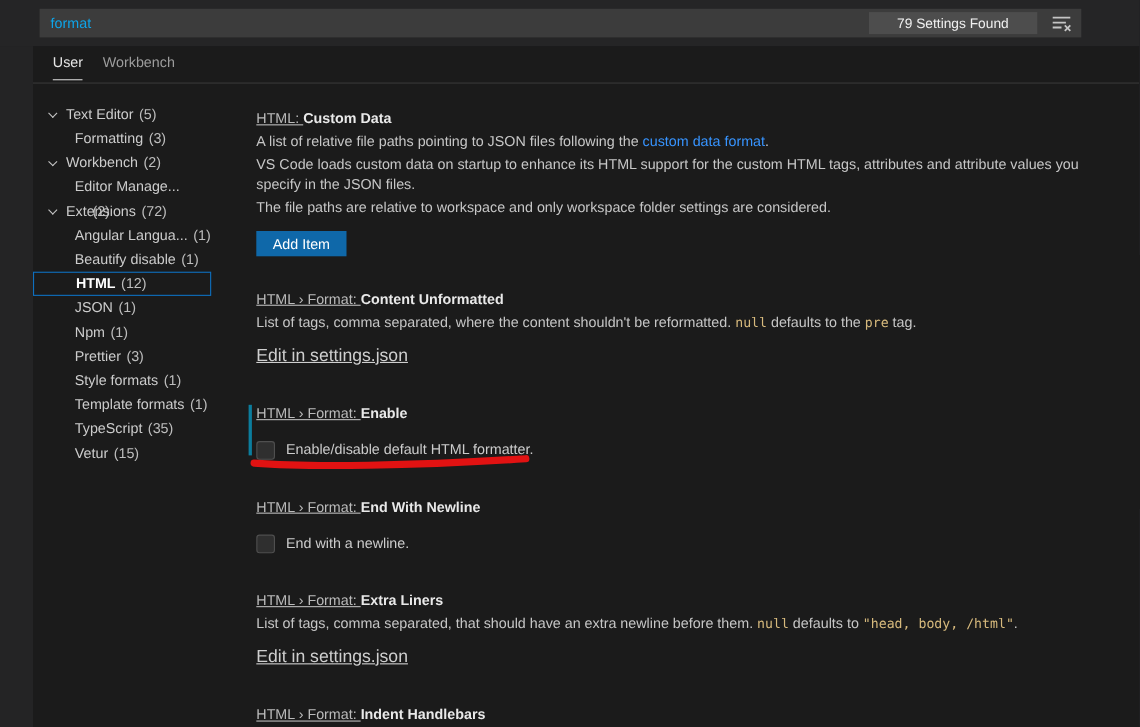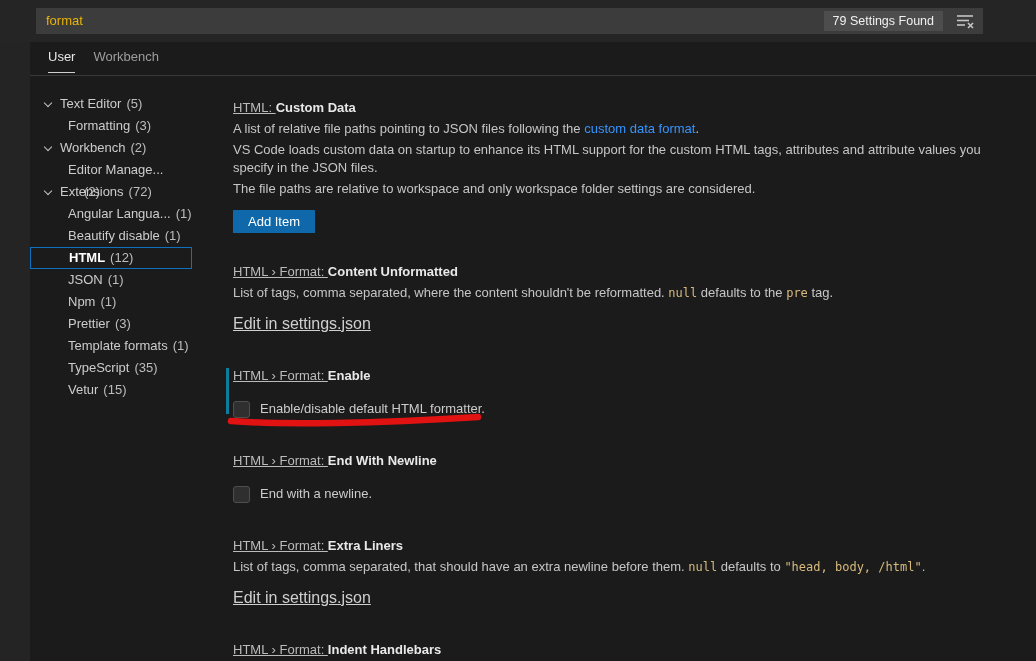--- a/index.html
+++ b/index.html
@@ -2,22 +2,22 @@
 <html><head>
 <meta charset="utf-8">
 <style>
   html,body{margin:0;padding:0;background:#252526;}
   *{box-sizing:border-box;font-family:"Liberation Sans","DejaVu Sans",sans-serif;}
   .app{position:relative;width:1036px;height:661px;background:#242425;overflow:hidden;}
 
   
   .topbar{position:absolute;left:0;top:0;width:1036px;height:42px;background:#252526;}
   .search{position:absolute;left:36px;top:8px;width:947px;height:26px;background:#3c3c3c;}
-  .search-text{position:absolute;left:10px;top:0;line-height:26px;font-size:13px;color:#eab308;}
-  .badge{position:absolute;right:40px;top:3px;height:20px;line-height:20px;padding:0 9px;background:#4d4d4d;color:#f0f0f0;font-size:12.5px;}
+  .search-text{position:absolute;left:10px;top:0;line-height:26px;font-size:13px;color:#0ea5e9;}
+  .badge{position:absolute;right:40px;top:3px;height:20px;line-height:20px;padding:0 26px;background:#4d4d4d;color:#f0f0f0;font-size:12.5px;}
   .filtericon{position:absolute;right:8px;top:4px;width:20px;height:18px;cursor:pointer;}
 
   
   .panel{position:absolute;left:30px;top:42px;width:1006px;height:619px;background:#1b1b1b;overflow:hidden;}
 
   
   .tabsrow{position:absolute;left:0;top:0;width:1006px;height:34px;border-bottom:1px solid #393939;}
   .tab{display:inline-block;margin-left:18px;font-size:13px;line-height:30px;color:#9d9d9d;cursor:pointer;}
   .tab.active{color:#e7e7e7;border-bottom:1.5px solid #d0d0d0;}
 
@@ -81,20 +81,21 @@
         <div class="trow lvl1"><span class="lbl">Formatting</span><span class="cnt">(3)</span></div>
         <div class="trow lvl0"><span class="chev"></span><span class="lbl">Workbench</span><span class="cnt">(2)</span></div>
         <div class="trow lvl1 gapped"><span class="lbl">Editor Manage...</span><span class="cnt">(2)</span></div>
         <div class="trow lvl0"><span class="chev"></span><span class="lbl">Extensions</span><span class="cnt">(72)</span></div>
         <div class="trow lvl1"><span class="lbl">Angular Langua...</span><span class="cnt">(1)</span></div>
         <div class="trow lvl1"><span class="lbl">Beautify disable</span><span class="cnt">(1)</span></div>
         <div class="trow lvl1 sel"><span class="lbl">HTML</span><span class="cnt">(12)</span></div>
         <div class="trow lvl1"><span class="lbl">JSON</span><span class="cnt">(1)</span></div>
         <div class="trow lvl1"><span class="lbl">Npm</span><span class="cnt">(1)</span></div>
         <div class="trow lvl1"><span class="lbl">Prettier</span><span class="cnt">(3)</span></div>
+        <div class="trow lvl1"><span class="lbl">Style formats</span><span class="cnt">(1)</span></div>
         <div class="trow lvl1"><span class="lbl">Template formats</span><span class="cnt">(1)</span></div>
         <div class="trow lvl1"><span class="lbl">TypeScript</span><span class="cnt">(35)</span></div>
         <div class="trow lvl1"><span class="lbl">Vetur</span><span class="cnt">(15)</span></div>
       </div>
     <div class="main" id="settingslist">
         <section class="setting first"><div class="stitle"><span class="prefix">HTML: </span><span class="name">Custom Data</span></div><div class="sdesc"><span class="seg-text">A list of relative file paths pointing to JSON files following the </span><span class="seg-link">custom data format</span><span class="seg-text">.</span></div><div class="sdesc"><span class="seg-text">VS Code loads custom data on startup to enhance its HTML support for the custom HTML tags, attributes and attribute values you specify in the JSON files.</span></div><div class="sdesc"><span class="seg-text">The file paths are relative to workspace and only workspace folder settings are considered.</span></div><button class="btn">Add Item</button></section>
         <section class="setting"><div class="stitle"><span class="prefix">HTML › Format: </span><span class="name">Content Unformatted</span></div><div class="sdesc"><span class="seg-text">List of tags, comma separated, where the content shouldn't be reformatted. </span><span class="seg-code">null</span><span class="seg-text"> defaults to the </span><span class="seg-code">pre</span><span class="seg-text"> tag.</span></div><a class="editlink">Edit in settings.json</a></section>
         <section class="setting modified">
           <div class="stitle"><span class="prefix">HTML › Format: </span><span class="name">Enable</span></div>
           <div class="checkrow">

